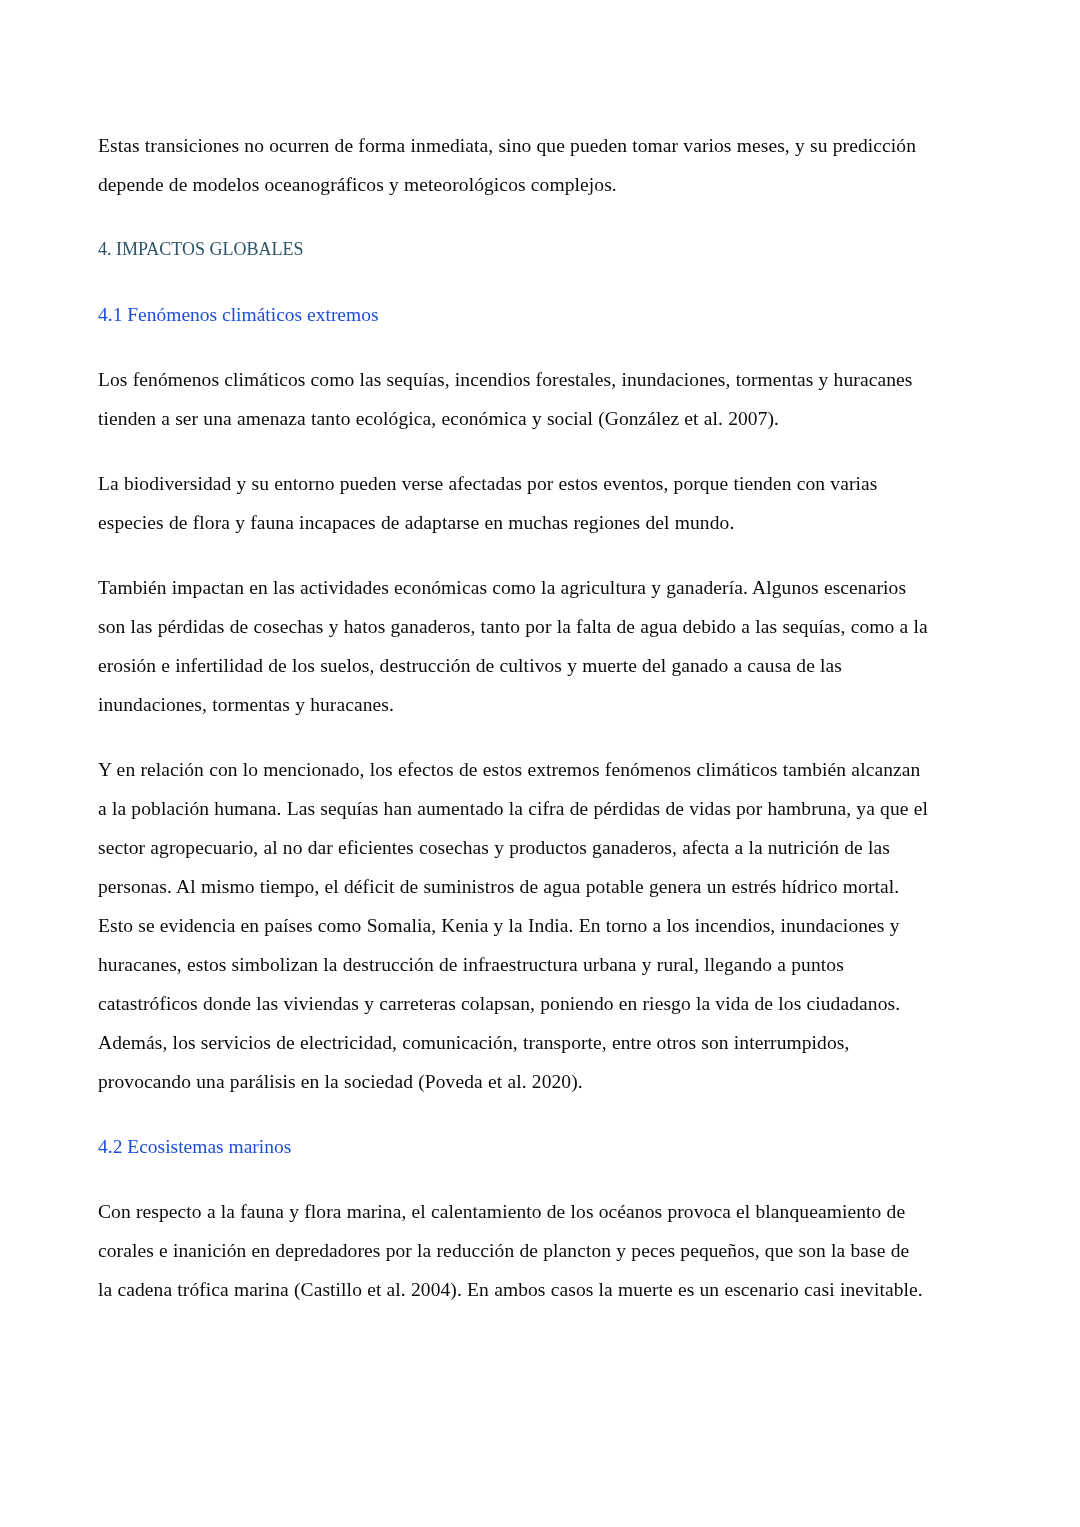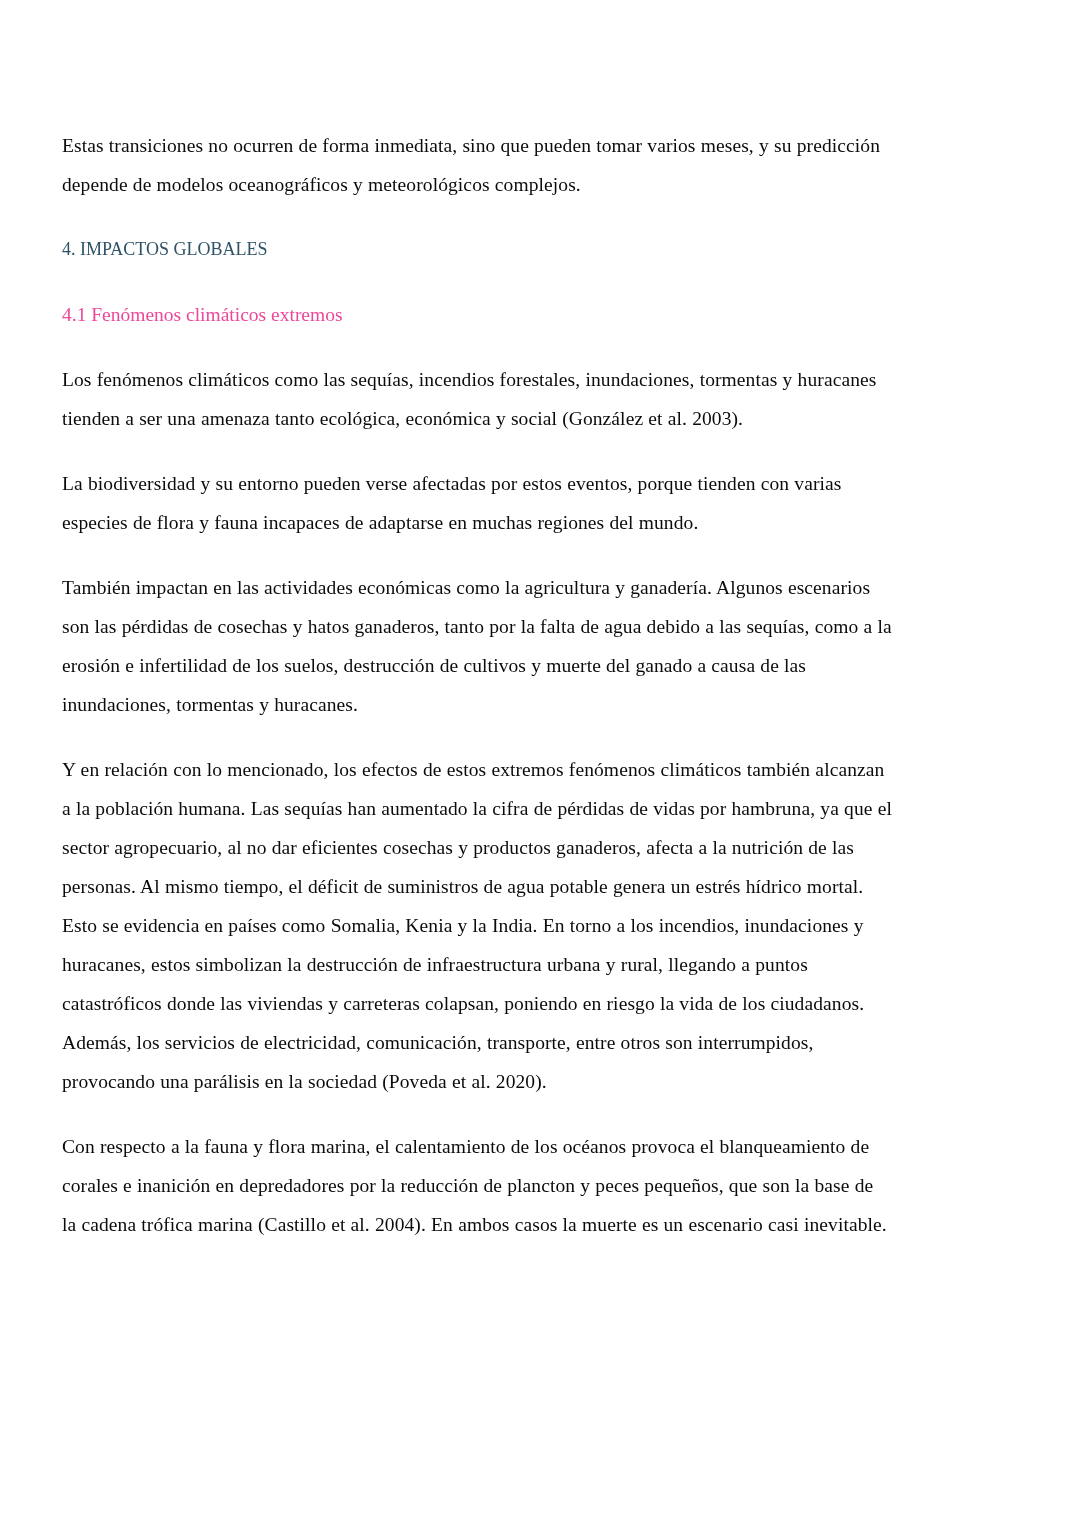--- a/index.html
+++ b/index.html
@@ -13,21 +13,21 @@
     height: 1527px;
     font-family: "Liberation Serif", "DejaVu Serif", serif;
     -webkit-font-smoothing: antialiased;
   }
   .page {
     position: relative;
     width: 1080px;
     height: 1527px;
     background: #ffffff;
     box-sizing: border-box;
-    padding: 126px 125px 0 62px;
+    padding: 126px 125px 0 98px;
   }
   .doc-body {
     width: 830px;
   }
   p.para {
     margin: 0 0 26px 0;
     font-size: 19.5px;
     line-height: 39px;
     color: #0b0b0b;
     text-align: left;
@@ -39,40 +39,41 @@
     font-size: 18px;
     line-height: 39px;
     font-weight: normal;
     color: #2e5266;
   }
   h3.heading-2 {
     margin: 0 0 26px 0;
     font-size: 19.5px;
     line-height: 39px;
     font-weight: normal;
-    color: #ec4899;
+    color: #1d4ed8;
   }
 </style>
 </head>
 <body>
 
 <div class="page">
   <div class="doc-body">
 
     <p class="para">Estas transiciones no ocurren de forma inmediata, sino que pueden tomar varios meses, y su predicción depende de modelos oceanográficos y meteorológicos complejos.</p>
 
     <h2 class="heading-1">4. IMPACTOS GLOBALES</h2>
 
     <h3 class="heading-2">4.1 Fenómenos climáticos extremos</h3>
 
-    <p class="para">Los fenómenos climáticos como las sequías, incendios forestales, inundaciones, tormentas y huracanes tienden a ser una amenaza tanto ecológica, económica y social (González et al. 2003).</p>
+    <p class="para">Los fenómenos climáticos como las sequías, incendios forestales, inundaciones, tormentas y huracanes tienden a ser una amenaza tanto ecológica, económica y social (González et al. 2007).</p>
 
     <p class="para">La biodiversidad y su entorno pueden verse afectadas por estos eventos, porque tienden con varias especies de flora y fauna incapaces de adaptarse en muchas regiones del mundo.</p>
 
     <p class="para">También impactan en las actividades económicas como la agricultura y ganadería. Algunos escenarios son las pérdidas de cosechas y hatos ganaderos, tanto por la falta de agua debido a las sequías, como a la erosión e infertilidad de los suelos, destrucción de cultivos y muerte del ganado a causa de las inundaciones, tormentas y huracanes.</p>
 
     <p class="para">Y en relación con lo mencionado, los efectos de estos extremos fenómenos climáticos también alcanzan a la población humana. Las sequías han aumentado la cifra de pérdidas de vidas por hambruna, ya que el sector agropecuario, al no dar eficientes cosechas y productos ganaderos, afecta a la nutrición de las personas. Al mismo tiempo, el déficit de suministros de agua potable genera un estrés hídrico mortal. Esto se evidencia en países como Somalia, Kenia y la India. En torno a los incendios, inundaciones y huracanes, estos simbolizan la destrucción de infraestructura urbana y rural, llegando a puntos catastróficos donde las viviendas y carreteras colapsan, poniendo en riesgo la vida de los ciudadanos. Además, los servicios de electricidad, comunicación, transporte, entre otros son interrumpidos, provocando una parálisis en la sociedad (Poveda et al. 2020).</p>
 
+    <h3 class="heading-2">4.2 Ecosistemas marinos</h3>
 
     <p class="para">Con respecto a la fauna y flora marina, el calentamiento de los océanos provoca el blanqueamiento de corales e inanición en depredadores por la reducción de plancton y peces pequeños, que son la base de la cadena trófica marina (Castillo et al. 2004). En ambos casos la muerte es un escenario casi inevitable.</p>
 
   </div>
 </div>
 
 </body></html>

